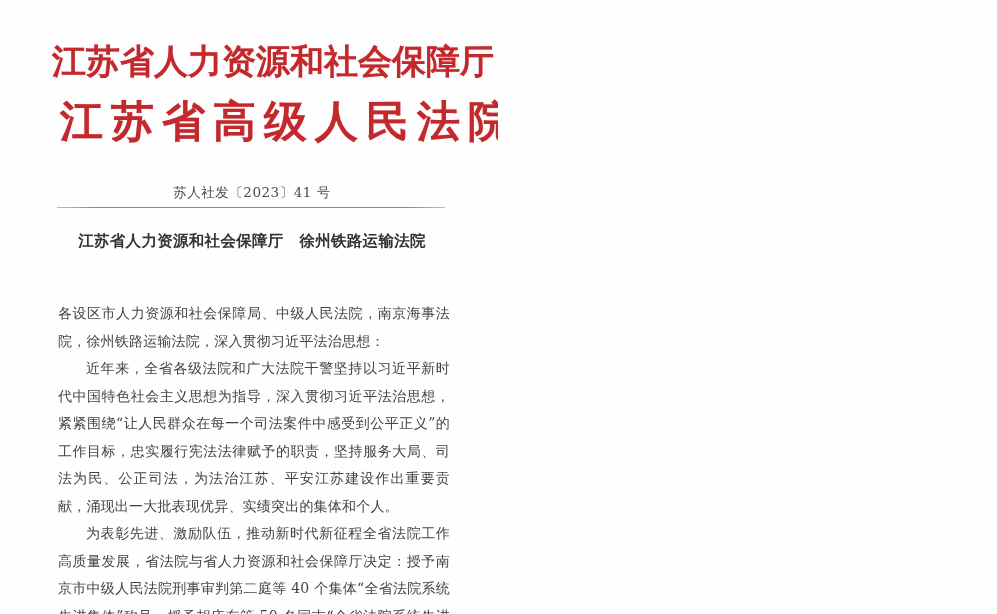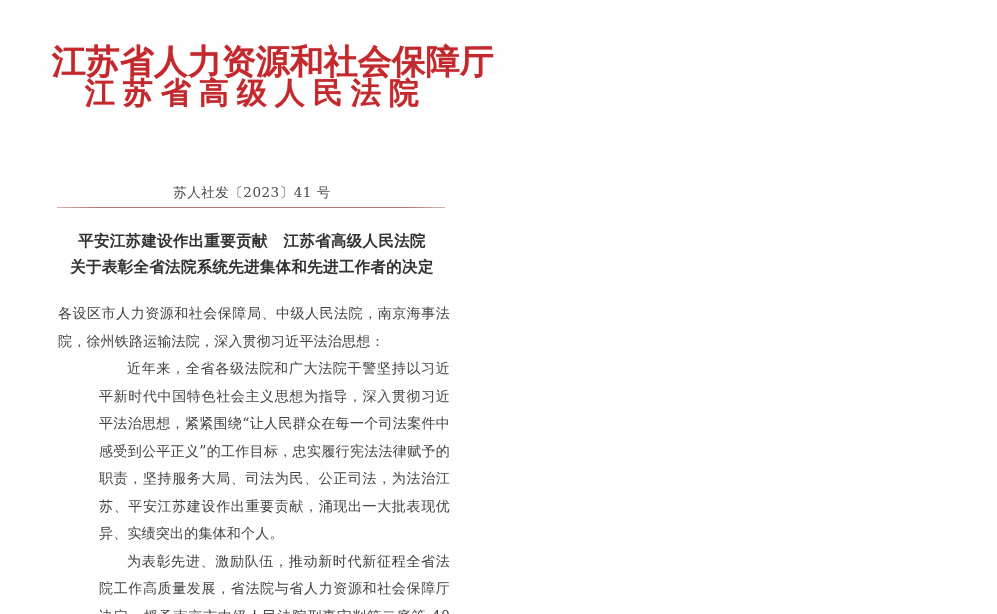--- a/index.html
+++ b/index.html
@@ -39,22 +39,23 @@
     color: #c3282c;
     line-height: 1.0;
     white-space: nowrap;
     text-shadow: 0 0 1px rgba(195,40,44,0.45);
   }
   .masthead-line-1 {
     font-size: 34px;
     letter-spacing: 0px;
   }
   .masthead-line-2 {
-    font-size: 30px;
+    font-size: 43px;
     letter-spacing: 8px;
+    margin-top: 22px;
     padding-left: 8px;
   }
 
   .doc-number {
     position: absolute;
     left: 52px;
     top: 184px;
     width: 400px;
     text-align: center;
     font-size: 13.5px;
@@ -95,39 +96,38 @@
     font-size: 14px;
     line-height: 27.5px;
     color: #434343;
     letter-spacing: 0.2px;
     text-align: justify;
     text-justify: inter-character;
   }
   .col-left  { left: 58px;  top: 300px; width: 392px; }
 
   .para { margin: 0; }
-  .para.indent { text-indent: 2em; margin-left: 41px; }
+  .para.indent { text-indent: 2em; }
 </style>
 </head>
 <body>
 
 <div class="page page-left">
 
   <div class="masthead">
     <div class="masthead-line masthead-line-1">江苏省人力资源和社会保障厅</div>
     <div class="masthead-line masthead-line-2">江苏省高级人民法院</div>
   </div>
 
   <div class="doc-number">苏人社发〔2023〕41 号</div>
 
   <div class="rule"></div>
 
   <div class="title-block">
-    <div class="title-line">平安江苏建设作出重要贡献　江苏省高级人民法院</div>
-    <div class="title-line">关于表彰全省法院系统先进集体和先进工作者的决定</div>
+    <div class="title-line">江苏省人力资源和社会保障厅　徐州铁路运输法院</div>
   </div>
 
   <div class="col col-left">
     <p class="para">各设区市人力资源和社会保障局、中级人民法院，南京海事法院，徐州铁路运输法院，深入贯彻习近平法治思想：</p>
     <p class="para indent">近年来，全省各级法院和广大法院干警坚持以习近平新时代中国特色社会主义思想为指导，深入贯彻习近平法治思想，紧紧围绕“让人民群众在每一个司法案件中感受到公平正义”的工作目标，忠实履行宪法法律赋予的职责，坚持服务大局、司法为民、公正司法，为法治江苏、平安江苏建设作出重要贡献，涌现出一大批表现优异、实绩突出的集体和个人。</p>
     <p class="para indent">为表彰先进、激励队伍，推动新时代新征程全省法院工作高质量发展，省法院与省人力资源和社会保障厅决定：授予南京市中级人民法院刑事审判第二庭等 40 个集体“全省法院系统先进集体”称号，授予胡庆东等 50 名同志“全省法院系统先进工作者”称号，享受市级表彰奖励获得者待遇。</p>
   </div>
 </div>
 
 <div class="page page-right">

